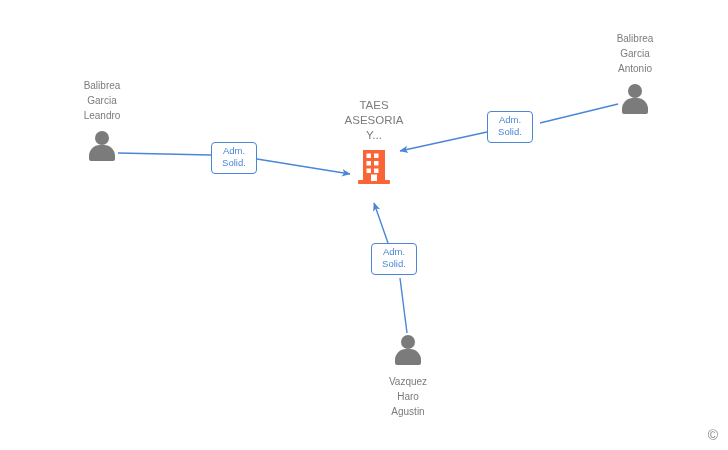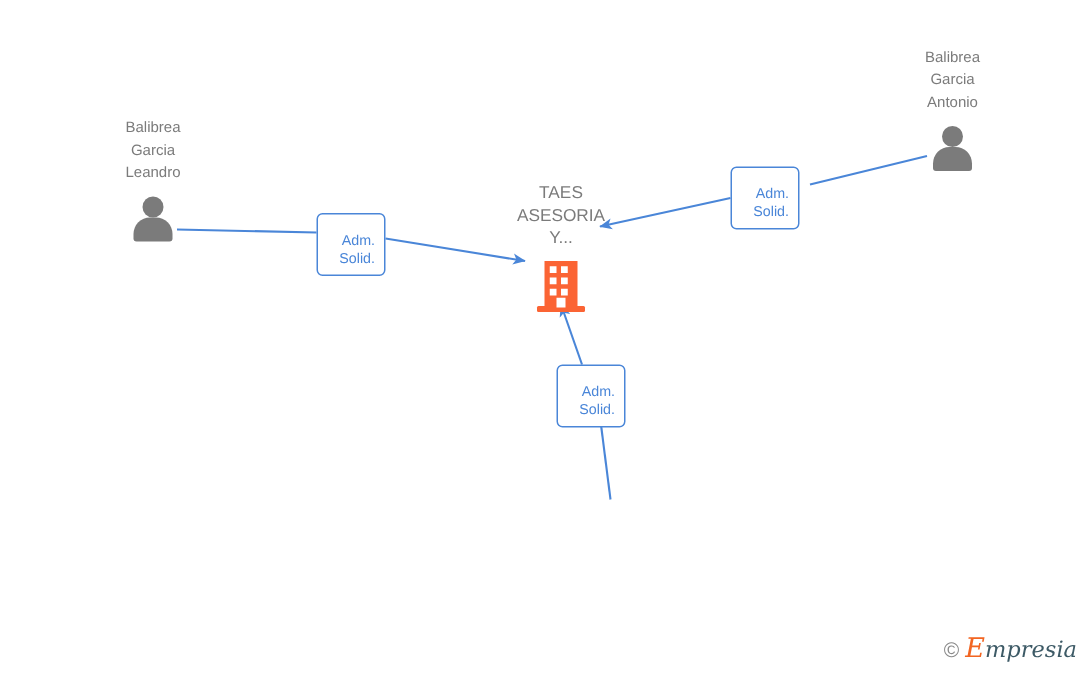--- a/index.html
+++ b/index.html
@@ -71,39 +71,38 @@
   .company-node {
     position: absolute;
     width: 130px;
     text-align: center;
   }
   .company-label {
     color: #7b7b7b;
     font-size: 11.5px;
     line-height: 15px;
     white-space: pre-line;
-    margin-top: 24px;
   }
   .company-icon {
     width: 34px;
     height: 36px;
     margin: 6px auto 0;
   }
 
   
   .edge-chip {
     position: absolute;
     background: #ffffff;
     border: 1px solid #4a86d8;
     border-radius: 4px;
     color: #4a86d8;
     font-size: 9.5px;
     line-height: 12px;
-    text-align: right;
-    padding: 12px 6px 4px;
+    text-align: center;
+    padding: 2px 6px 4px;
     white-space: pre-line;
     box-sizing: border-box;
   }
 
   
   #watermark {
     position: absolute;
     right: 10px;
     bottom: 8px;
     display: flex;
@@ -181,28 +180,36 @@
   <div class="person-node" style="left:570px; top:31px;">
     <div class="person-label">Balibrea
 Garcia
 Antonio</div>
     <div class="person-icon" style="margin-top:8px;">
       <div class="head"></div>
       <div class="body"></div>
     </div>
   </div>
 
+  <div class="person-node" style="left:343px; top:335px;">
+    <div class="person-icon">
+      <div class="head"></div>
+      <div class="body"></div>
+    </div>
+    <div class="person-label" style="margin-top:9px;">Vazquez
+Haro
+Agustin</div>
+  </div>
 
   <div class="edge-chip" style="left:211px; top:142px; width:46px;">Adm.
 Solid.</div>
 
   <div class="edge-chip" style="left:487px; top:111px; width:46px;">Adm.
 Solid.</div>
 
   <div class="edge-chip" style="left:371px; top:243px; width:46px;">Adm.
 Solid.</div>
 
   <div id="watermark">
     <span class="copy">©</span>
-    <span class="brand"><span class="cap">E</span><span>mpresia</span></span>
   </div>
 
 </div>
 
 </body></html>

